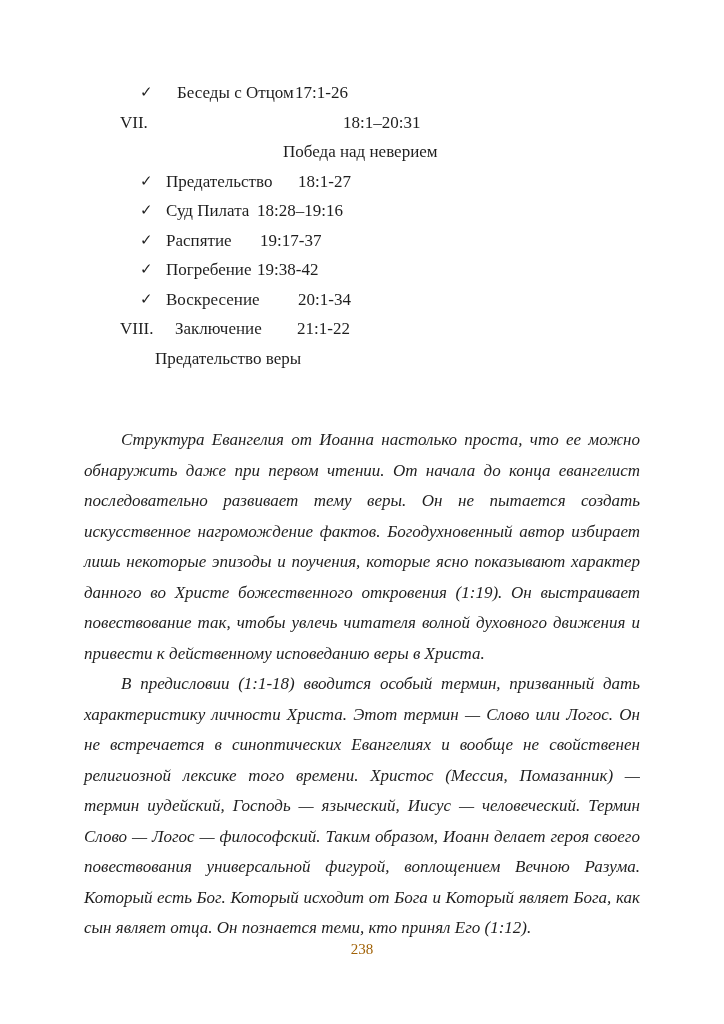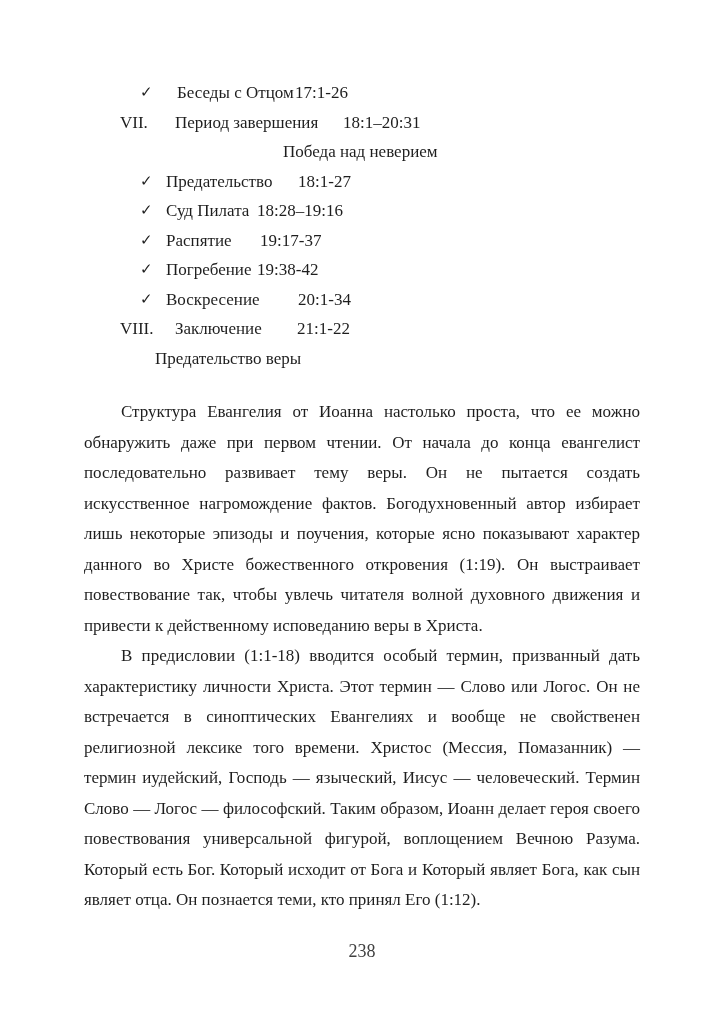--- a/index.html
+++ b/index.html
@@ -37,56 +37,56 @@
     font-size: 15px;
   }
   .center-heading {
     padding-left: 199px;
   }
   .subheading {
     padding-left: 71px;
   }
   
   .body-text {
-    margin-top: 24px;
+    margin-top: 52px;
+    font-style: italic;
   }
   .body-text p {
     margin: 0;
     font-size: 17px;
     line-height: 30.5px;
     text-align: justify;
     text-indent: 37px;
   }
   
   .page-number {
     position: absolute;
     left: 0;
     right: 0;
     top: 941px;
     text-align: center;
-    font-size: 18px;
-    color: #404040;
+    font-size: 15px;
+    color: #a16207;
   }
 </style>
 </head>
 <body>
 
 <div class="page">
 
   <div class="outline">
 
     <div class="outline-row">
       <span class="pos check" style="left:56px">✓</span>
       <span class="pos" style="left:93px">Беседы с Отцом</span>
       <span class="pos" style="left:211px">17:1-26</span>
     </div>
 
     <div class="outline-row">
       <span class="pos" style="left:36px">VII.</span>
-      <span class="pos" style="left:91px">Период завершения</span>
       <span class="pos" style="left:259px">18:1–20:31</span>
     </div>
 
     <div class="outline-row center-heading">
       <span>Победа над неверием</span>
     </div>
 
     <div class="outline-row">
       <span class="pos check" style="left:56px">✓</span>
       <span class="pos" style="left:82px">Предательство</span>

